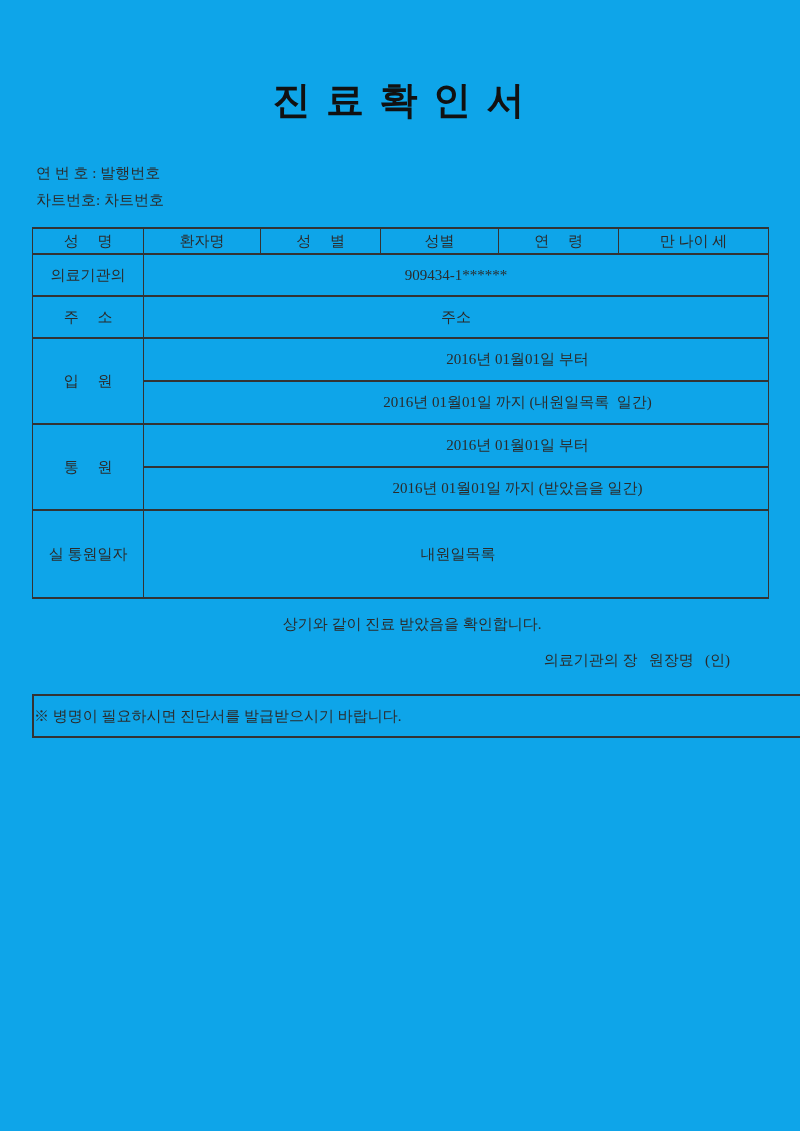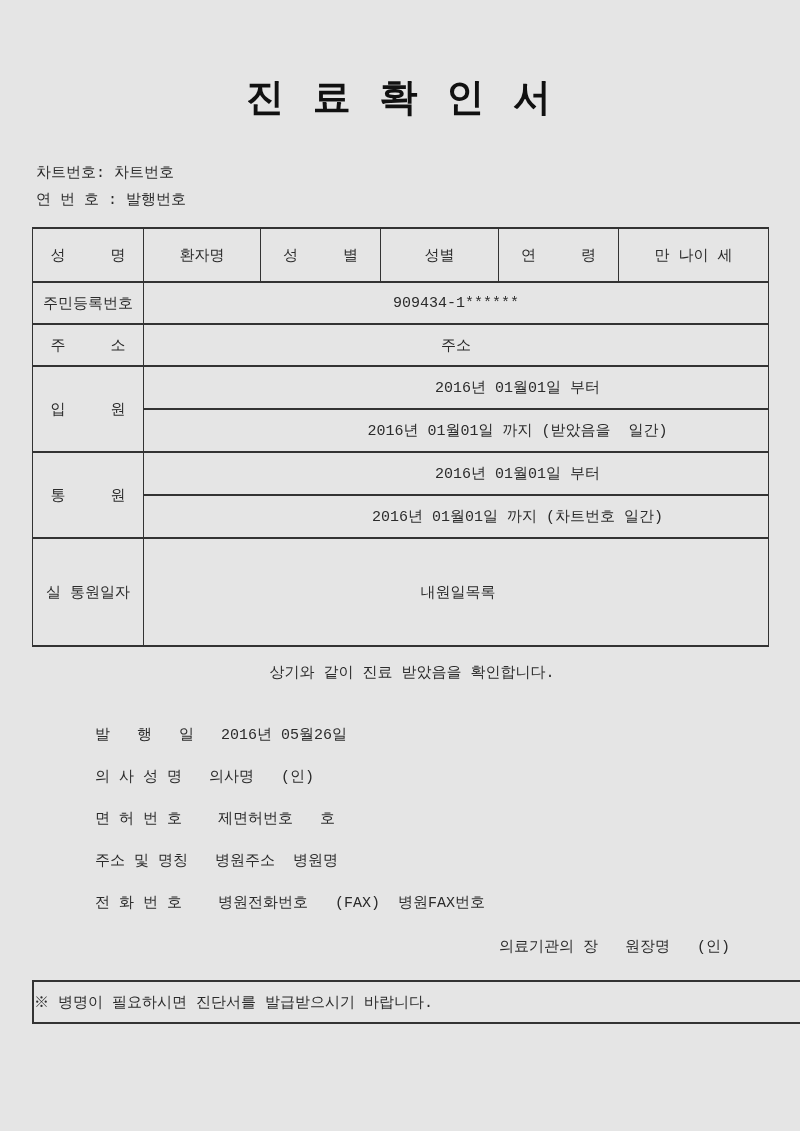--- a/index.html
+++ b/index.html
@@ -1,23 +1,23 @@
 <!DOCTYPE html>
 <html><head>
 <meta charset="utf-8">
 <style>
   * { margin: 0; padding: 0; box-sizing: border-box; }
   html, body { background: #ffffff; }
   .page {
     position: relative;
     width: 800px;
     height: 1131px;
-    background: #e5e5e5;
+    background: #0ea5e9;
     color: #222222;
-    font-family: Liberation Mono, monospace;
+    font-family: Liberation Serif, serif;
     font-size: 15px;
     overflow: hidden;
   }
   .pre { white-space: pre; }
 
   .doc-title {
     margin-top: 76px;
     text-align: center;
     font-size: 38px;
     font-weight: 700;
@@ -43,24 +43,24 @@
     border-left: 1px solid #333333;
     border-right: 1px solid #333333;
     border-top: 2px solid #333333;
     border-bottom: 2px solid #333333;
     font-weight: 400;
     font-size: 15px;
     vertical-align: middle;
     text-align: center;
     overflow: hidden;
   }
-  .r-head   { height: 54px; }
+  .r-head   { height: 26px; }
   .r-std    { height: 42px; }
   .r-date   { height: 43px; }
-  .r-visits { height: 108px; }
+  .r-visits { height: 88px; }
   .cell-date { text-align: left; padding-left: 123px; }
   .cell-left { text-align: left; padding-left: 4px; margin-top: 32px; }
 
   .confirm-line {
     margin-top: 16px;
     text-align: center;
     color: #2b2b2b;
     padding-left: 24px;
   }
 
@@ -90,22 +90,22 @@
   }
 </style>
 </head>
 <body>
 
 <div class="page">
 
   <div class="doc-title pre">진 료 확 인 서</div>
 
   <div class="meta-block">
+    <div class="pre">연 번 호 : 발행번호</div>
     <div class="pre">차트번호: 차트번호</div>
-    <div class="pre">연 번 호 : 발행번호</div>
   </div>
 
   <table class="cert-table">
     <colgroup>
       <col style="width:111px">
         <col style="width:117px">
         <col style="width:120px">
       <col style="width:118px">
         <col style="width:120px">
         <col style="width:150px">
@@ -113,57 +113,50 @@
     <tbody>
       <tr class="r-head">
         <th class="pre">성     명</th>
         <td>환자명</td>
         <th class="pre">성     별</th>
         <td>성별</td>
         <th class="pre">연     령</th>
         <td class="pre">만 나이 세</td>
       </tr>
       <tr class="r-std">
-        <th>주민등록번호</th>
+        <th>의료기관의</th>
         <td colspan="5">909434-1******</td>
       </tr>
       <tr class="r-std">
         <th class="pre">주     소</th>
         <td colspan="5">주소</td>
       </tr>
       <tr class="r-date">
         <th class="pre" rowspan="2">입     원</th>
         <td colspan="5" class="cell-date pre">2016년 01월01일 부터</td>
       </tr>
       <tr class="r-date">
-        <td colspan="5" class="cell-date pre">2016년 01월01일 까지 (받았음을  일간)</td>
+        <td colspan="5" class="cell-date pre">2016년 01월01일 까지 (내원일목록  일간)</td>
       </tr>
       <tr class="r-date">
         <th class="pre" rowspan="2">통     원</th>
         <td colspan="5" class="cell-date pre">2016년 01월01일 부터</td>
       </tr>
       <tr class="r-date">
-        <td colspan="5" class="cell-date pre">2016년 01월01일 까지 (차트번호 일간)</td>
+        <td colspan="5" class="cell-date pre">2016년 01월01일 까지 (받았음을 일간)</td>
       </tr>
       <tr class="r-visits">
         <th>실 통원일자</th>
         <td colspan="5" class="cell-left">내원일목록</td>
       </tr>
     </tbody>
   </table>
 
   <div class="confirm-line">상기와 같이 진료 받았음을 확인합니다.</div>
 
-  <div class="issue-block">
-    <div class="issue-line pre">발   행   일   2016년 05월26일</div>
-    <div class="issue-line pre">의 사 성 명   의사명   (인)</div>
-    <div class="issue-line pre">면 허 번 호    제면허번호   호</div>
-    <div class="issue-line pre">주소 및 명칭   병원주소  병원명</div>
-    <div class="issue-line pre">전 화 번 호    병원전화번호   (FAX)  병원FAX번호</div>
-  </div>
 
   <div class="director-line pre">의료기관의 장   원장명   (인)</div>
 
   <div class="notice-box">
     <span>※ 병명이 필요하시면 진단서를 발급받으시기 바랍니다.</span>
   </div>
 
 </div>
 
 </body></html>

